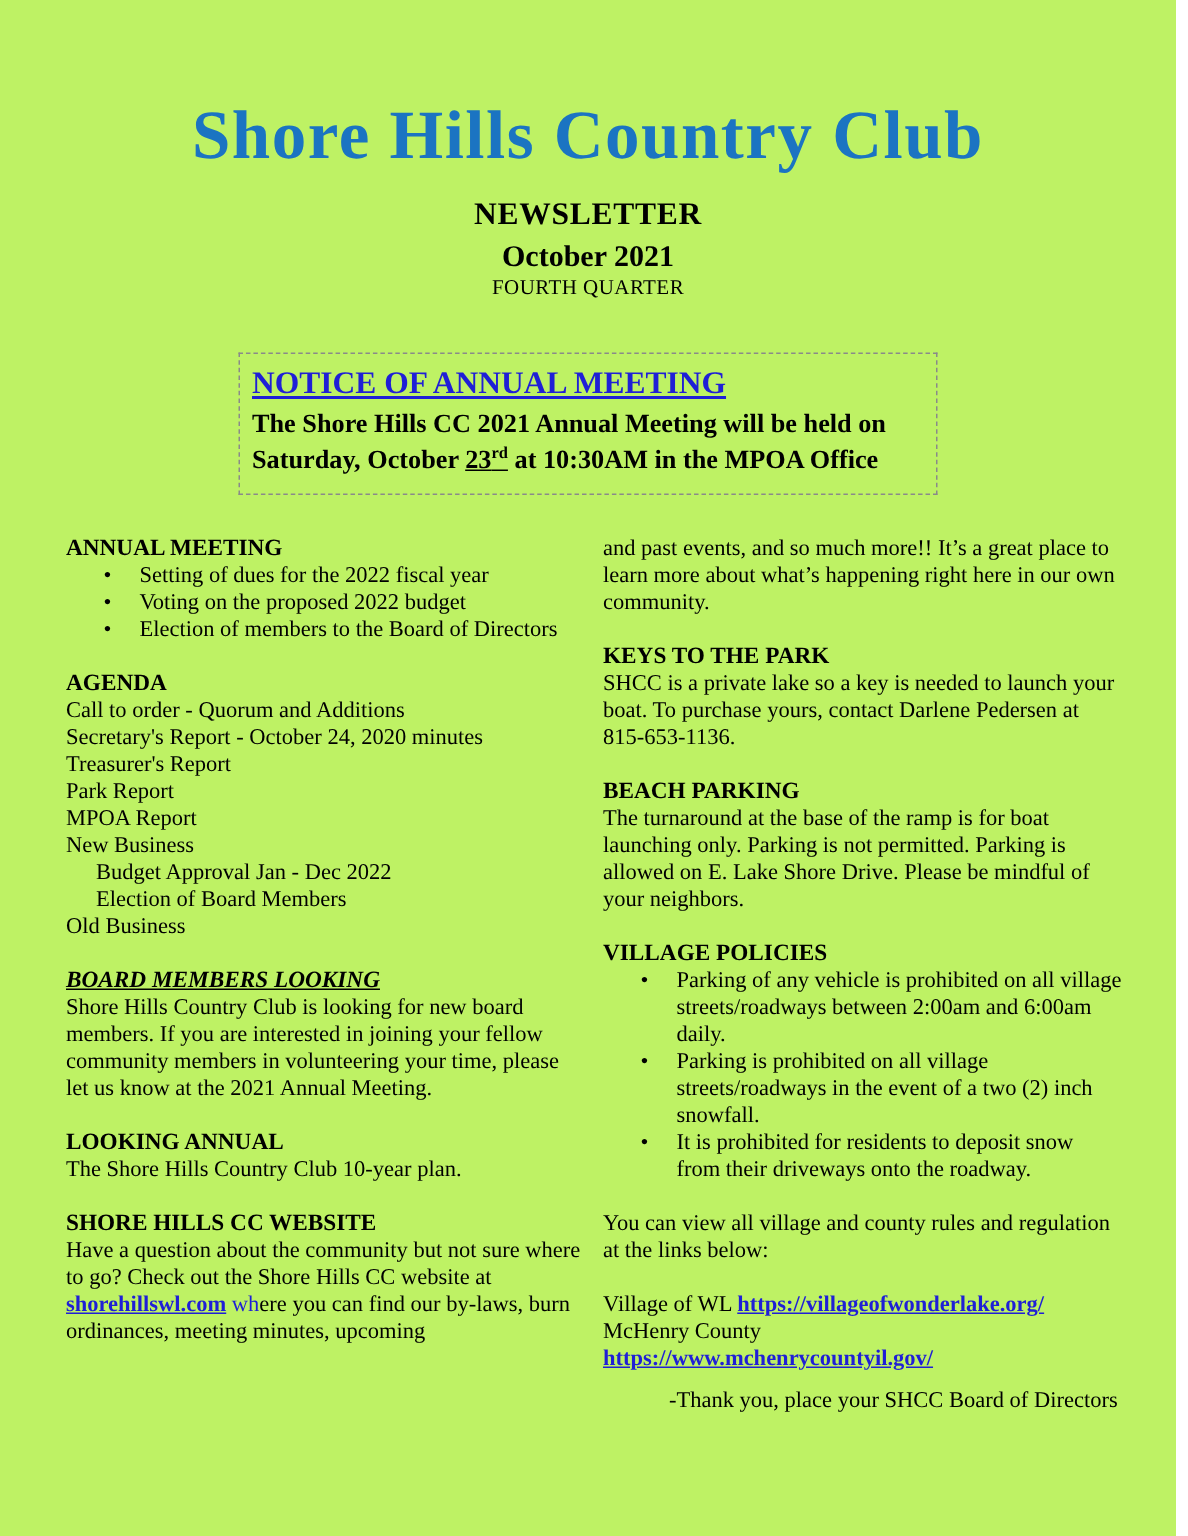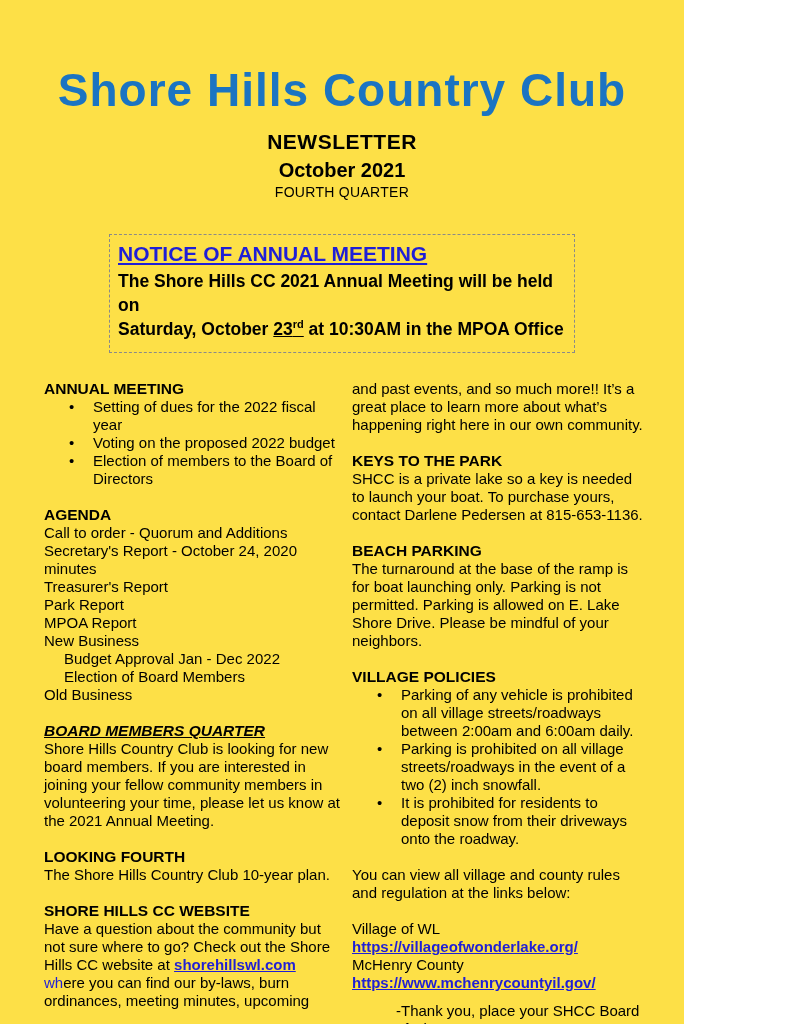--- a/index.html
+++ b/index.html
@@ -1,20 +1,20 @@
 <!DOCTYPE html>
 <html><head>
 <meta charset="utf-8">
 <style>
   html, body { margin: 0; padding: 0; background: #ffffff; }
   .page {
-    width: 684px;
+    width: 784px;
     height: 1024px;
-    background: #fde047;
-    font-family: Liberation Sans, sans-serif;
+    background: #bef264;
+    font-family: Liberation Serif, serif;
     color: #000000;
     box-sizing: border-box;
     overflow: hidden;
   }
   .header { text-align: center; padding-top: 66px; }
   .main-title {
     font-size: 46px;
     font-weight: bold;
     color: #1b74c2;
     letter-spacing: 1px;
@@ -118,26 +118,26 @@
         <div class="agenda-line">Treasurer's Report</div>
         <div class="agenda-line">Park Report</div>
         <div class="agenda-line">MPOA Report</div>
         <div class="agenda-line">New Business</div>
         <div class="agenda-line indent">Budget Approval Jan - Dec 2022</div>
         <div class="agenda-line indent">Election of Board Members</div>
         <div class="agenda-line">Old Business</div>
       </div>
 
       <div class="section">
-        <div class="section-heading italic-u">BOARD MEMBERS QUARTER</div>
+        <div class="section-heading italic-u">BOARD MEMBERS LOOKING</div>
         <div>Shore Hills Country Club is looking for new board members. If you are interested in joining your fellow community members in volunteering your time, please let us know at the 2021 Annual Meeting.</div>
       </div>
 
       <div class="section">
-        <div class="section-heading">LOOKING FOURTH</div>
+        <div class="section-heading">LOOKING ANNUAL</div>
         <div>The Shore Hills Country Club 10-year plan.</div>
       </div>
 
       <div class="section mb0">
         <div class="section-heading">SHORE HILLS CC WEBSITE</div>
         <div>
           <span>Have a question about the community but not sure where to go? Check out the Shore Hills CC website at </span><a class="doc-link">shorehillswl.com</a><span class="blue-frag"> wh</span><span>ere you can find our by-laws, burn ordinances, meeting minutes, upcoming</span>
         </div>
       </div>
 

